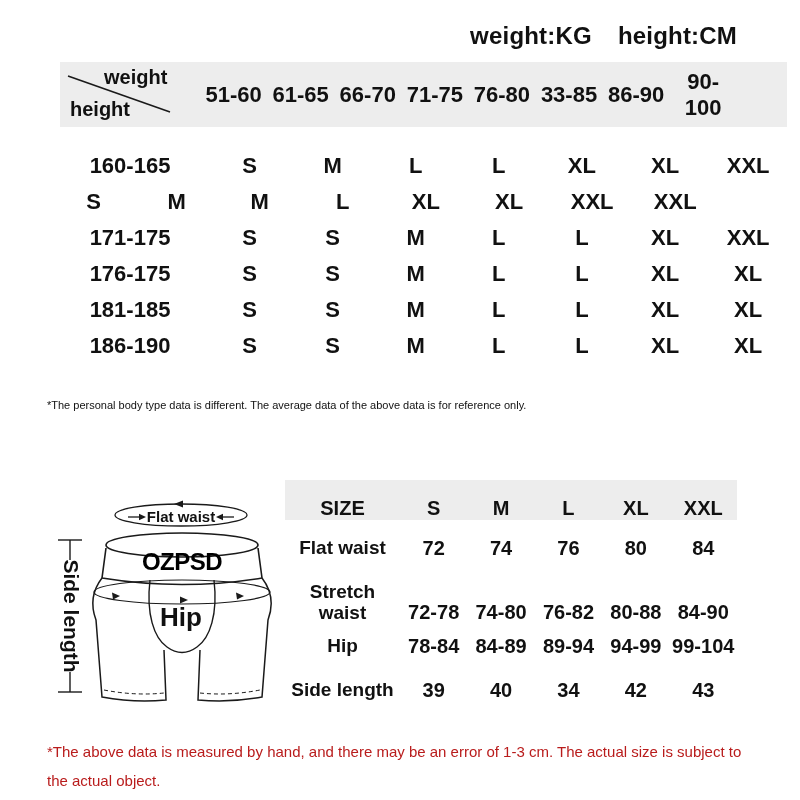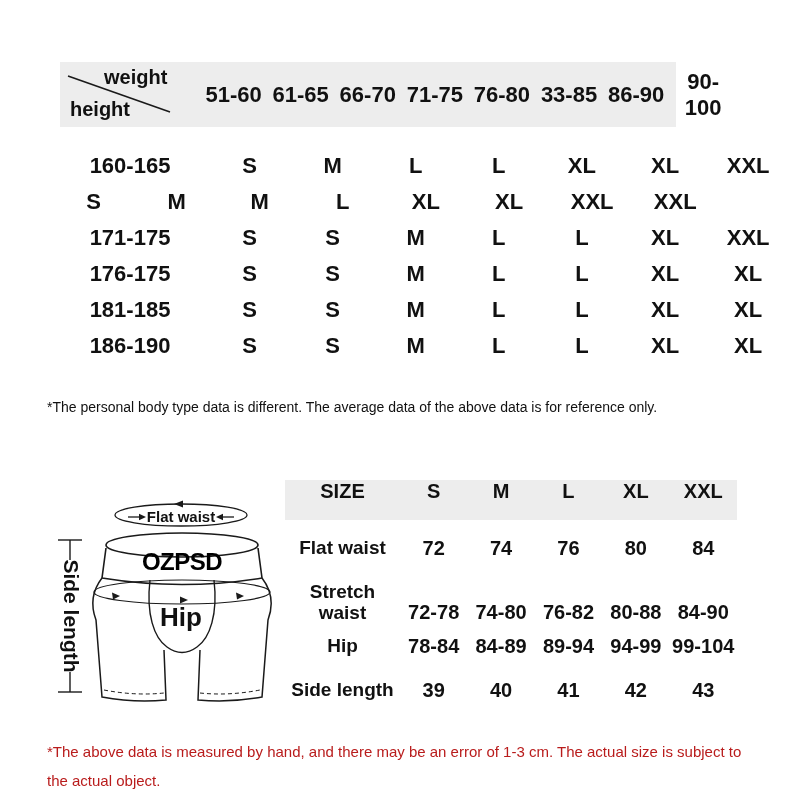--- a/index.html
+++ b/index.html
@@ -4,51 +4,55 @@
 <style>
   html,body{margin:0;padding:0;background:#fff;}
   #canvas{
     position:relative;width:800px;height:800px;background:#ffffff;overflow:hidden;
     font-family:"Liberation Sans","DejaVu Sans",sans-serif;color:#111;
   }
   
   .units{position:absolute;top:22px;right:63px;display:flex;gap:26px;
     font-size:24px;font-weight:600;letter-spacing:0.2px;}
   
-  .t1{position:absolute;left:60px;top:62px;width:616px;}
+  .t1{position:absolute;left:60px;top:62px;width:727px;}
   .t1-header{display:flex;height:65px;background:#ededed;align-items:center;}
   .t1-corner{position:relative;width:140px;height:65px;flex:0 0 auto;}
   .t1-corner svg{position:absolute;left:0;top:0;}
   .t1-corner .w{position:absolute;left:44px;top:4px;font-size:20px;font-weight:600;}
   .t1-corner .h{position:absolute;left:10px;top:36px;font-size:20px;font-weight:600;}
   .t1-col{width:67.1px;flex:0 0 auto;text-align:center;font-size:22px;font-weight:600;}
   .t1-rows{position:absolute;left:0;top:86px;width:677px;}
   .t1-row{display:flex;height:36px;align-items:center;gap:16px;}
   .t1-rowlabel{width:140px;flex:0 0 auto;text-align:center;font-size:22px;font-weight:600;}
   .t1-cell{width:67.1px;flex:0 0 auto;text-align:center;font-size:22px;font-weight:600;}
-  .note1{position:absolute;left:47px;top:399px;width:710px;font-size:14px;font-weight:400;color:#111;}
+  .note1{position:absolute;left:47px;top:399px;width:710px;font-size:11px;font-weight:400;color:#111;}
   
   .diagram{position:absolute;left:40px;top:488px;width:250px;height:230px;}
   
   .t2{position:absolute;left:285px;top:480px;width:452px;}
-  .t2-header{display:flex;height:40px;background:#ededed;align-items:flex-start;}
+  .t2-header{display:flex;height:40px;background:#ededed;align-items:flex-end;}
   .t2-label{width:115px;flex:0 0 auto;text-align:center;}
   .t2-col{width:67.4px;flex:0 0 auto;text-align:center;}
   .t2-header .t2-label,.t2-header .t2-col{font-size:20px;font-weight:600;}
   .t2-row{display:flex;align-items:center;}
   .t2-row .t2-label{font-size:19px;font-weight:700;line-height:1.1;}
   .t2-row .t2-col{font-size:20px;font-weight:600;}
   .r1{height:56px;}.r2{height:48px;align-items:flex-end;}.r3{height:44px;}.r4{height:44px;}
   .note2{position:absolute;left:47px;top:738px;width:712px;font-size:15px;font-weight:400;line-height:1.9;color:#b91c1c;}
 </style>
 </head>
 <body>
 
 <div id="canvas">
 
+  <div class="units">
+    <span>weight:KG</span>
+    <span>height:CM</span>
+  </div>
 
   <div class="t1">
     <div class="t1-header">
       <div class="t1-corner">
         <svg width="140" height="65" viewBox="0 0 140 65">
           <line x1="8" y1="14" x2="110" y2="50" stroke="#1a1a1a" stroke-width="1.6"></line>
         </svg>
         <span class="w">weight</span>
         <span class="h">height</span>
       </div>
@@ -199,21 +203,21 @@
       <div class="t2-col">78-84</div>
       <div class="t2-col">84-89</div>
       <div class="t2-col">89-94</div>
       <div class="t2-col">94-99</div>
       <div class="t2-col">99-104</div>
     </div>
     <div class="t2-row r4">
       <div class="t2-label">Side length</div>
       <div class="t2-col">39</div>
       <div class="t2-col">40</div>
-      <div class="t2-col">41</div>
+      <div class="t2-col">34</div>
       <div class="t2-col">42</div>
       <div class="t2-col">43</div>
     </div>
   </div>
 
   <div class="note2">
     <div>*The above data is measured by hand, and there may be an error of 1-3 cm. The actual size is subject to</div>
     <div>the actual object.</div>
   </div>
 

